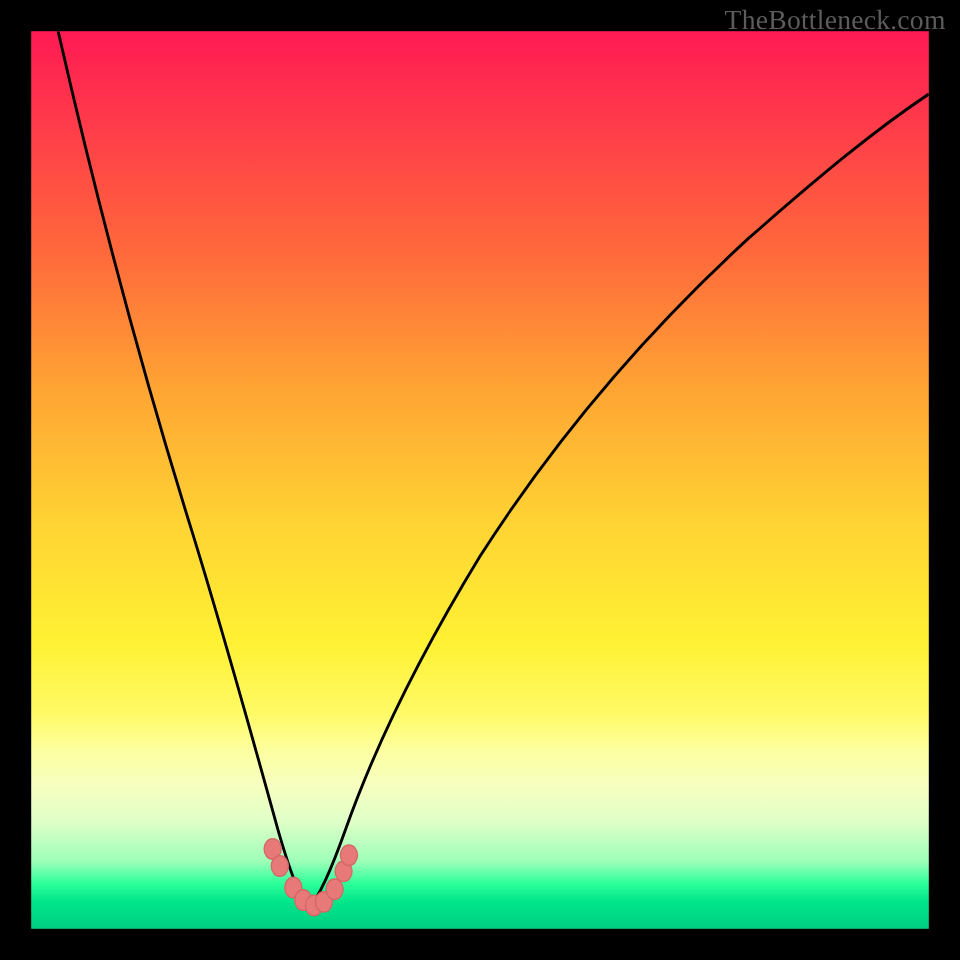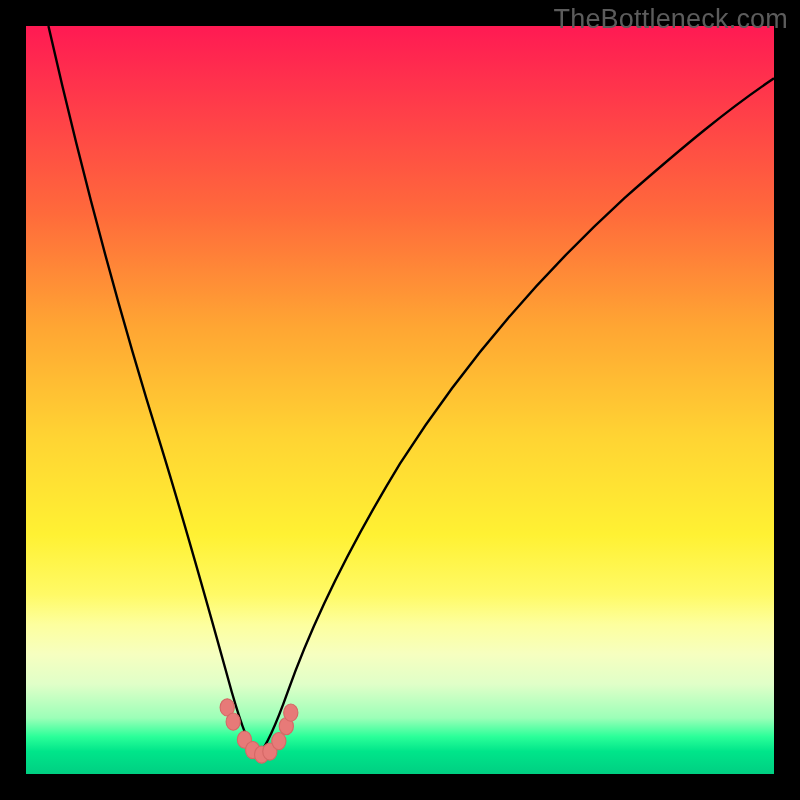--- a/index.html
+++ b/index.html
@@ -37,22 +37,22 @@
     position: absolute;
     left: 0;
     top: 0;
     width: 748px;
     height: 748px;
   }
   .watermark {
     position: absolute;
     top: 4px;
     right: 12px;
-    font-family: Liberation Sans, sans-serif;
-    font-size: 27px;
+    font-family: Liberation Serif, serif;
+    font-size: 23px;
     color: #5c5c5c;
     letter-spacing: 0.2px;
     user-select: none;
   }
 </style>
 </head>
 <body>
 
 <div class="frame">
   <svg class="curve" viewBox="0 0 100 100" preserveAspectRatio="none">

